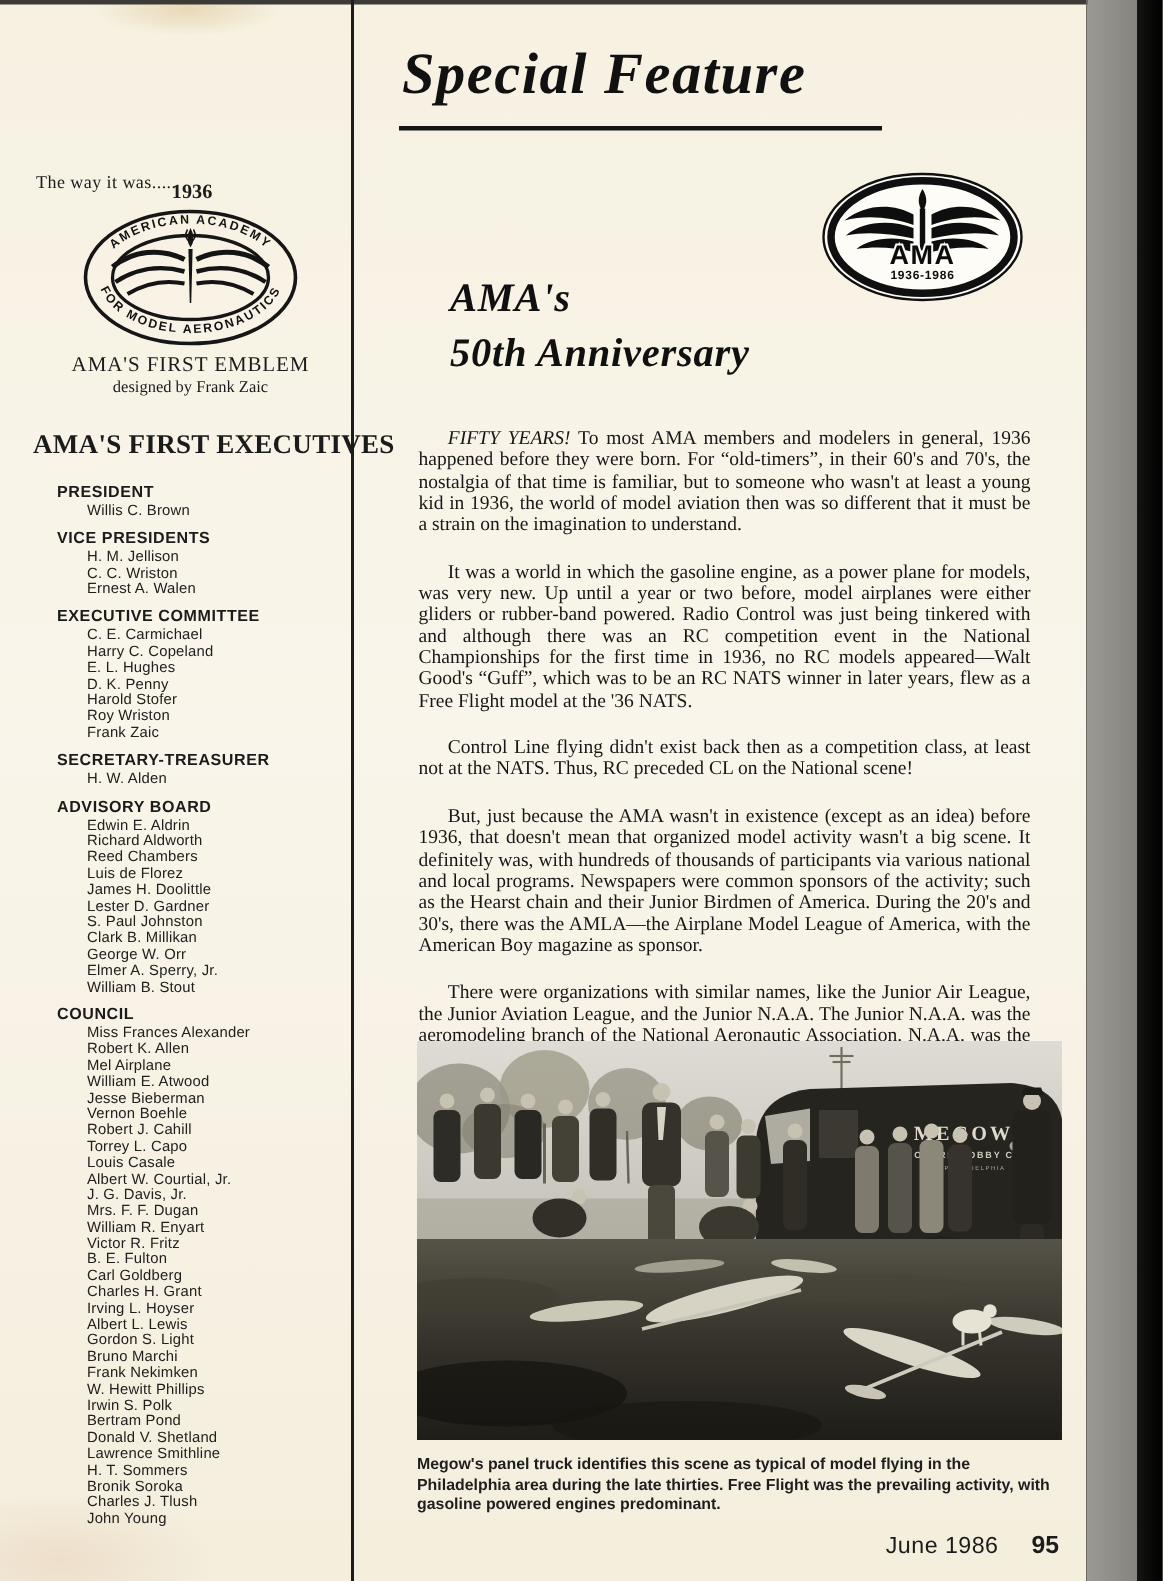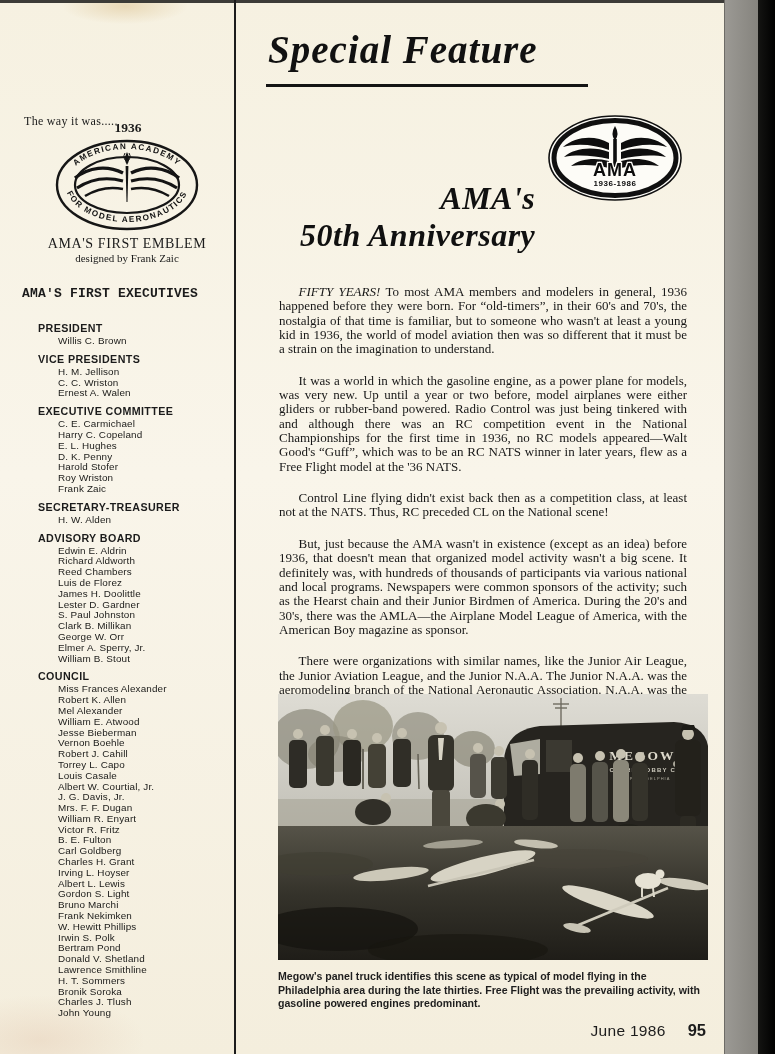--- a/index.html
+++ b/index.html
@@ -18,34 +18,34 @@
     background:linear-gradient(90deg,#141412,#000);}
   .divider{position:absolute;left:234px;top:0;width:2px;height:1054px;background:#1c1c1c;}
 
   
   .intro{position:absolute;left:24px;top:114px;font-weight:400;font-size:12px;letter-spacing:.3px;}
   .year{position:absolute;left:30px;top:120px;width:196px;text-align:center;font-size:13.5px;font-weight:700;}
   .first-emblem{position:absolute;left:47px;top:138px;}
   .emblem-cap{position:absolute;left:12px;top:236px;width:230px;text-align:center;}
   .emblem-cap .l1{font-size:14px;letter-spacing:.6px;}
   .emblem-cap .l2{font-size:11px;}
-  .exec-title{position:absolute;left:22px;top:286px;font-family:Liberation Mono, monospace;
-    font-weight:700;font-size:13px;letter-spacing:.2px;}
+  .exec-title{position:absolute;left:22px;top:286px;font-family:Liberation Serif, serif;
+    font-weight:700;font-size:18px;letter-spacing:.2px;}
   .side-sections{position:absolute;left:38px;top:318px;width:195px;font-family:"Liberation Sans",sans-serif;}
   .side-heading{font-weight:700;font-size:10.7px;letter-spacing:.4px;margin:6px 0 2px 0;}
   .side-section:first-child .side-heading{margin-top:4px;}
   .side-name{font-size:9.9px;line-height:10.8px;padding-left:20px;letter-spacing:.15px;color:#20201e;}
 
   
   .kicker{position:absolute;left:268px;top:27px;font-weight:700;font-style:italic;
     font-size:39px;letter-spacing:1px;color:#111;}
   .kicker-rule{position:absolute;left:266px;top:84px;width:322px;height:3px;background:#141414;}
   .anniv-emblem{position:absolute;left:547px;top:114px;text-align:center;}
   .article-title{position:absolute;left:300px;top:180px;font-weight:700;font-style:italic;
-    font-size:32px;line-height:37px;color:#101010;letter-spacing:.5px;text-align:right;}
+    font-size:27px;line-height:37px;color:#101010;letter-spacing:.5px;}
   .body{position:absolute;left:262px;top:268px;width:442px;font-size:13px;line-height:14.35px;
     text-align:justify;color:#171717;}
   .body p{margin:17px;text-indent:1.5em;}
   .lead{font-style:italic;}
 
   .photo{position:absolute;left:278px;top:694px;width:430px;height:266px;background:#777;
     box-shadow:0 0 0 1px #8a887f inset;}
   .caption{position:absolute;left:278px;top:970px;width:424px;font-family:"Liberation Sans",sans-serif;
     font-weight:700;font-size:10.6px;line-height:13.6px;color:#1e1e1e;}
   .footer{position:absolute;left:262px;top:1021px;width:444px;text-align:right;
@@ -136,21 +136,21 @@
         <div class="side-name">S. Paul Johnston</div>
         <div class="side-name">Clark B. Millikan</div>
         <div class="side-name">George W. Orr</div>
         <div class="side-name">Elmer A. Sperry, Jr.</div>
         <div class="side-name">William B. Stout</div>
       </div>
       <div class="side-section">
         <div class="side-heading">COUNCIL</div>
         <div class="side-name">Miss Frances Alexander</div>
         <div class="side-name">Robert K. Allen</div>
-        <div class="side-name">Mel Alexander</div>
+        <div class="side-name">Mel Airplane</div>
         <div class="side-name">William E. Atwood</div>
         <div class="side-name">Jesse Bieberman</div>
         <div class="side-name">Vernon Boehle</div>
         <div class="side-name">Robert J. Cahill</div>
         <div class="side-name">Torrey L. Capo</div>
         <div class="side-name">Louis Casale</div>
         <div class="side-name">Albert W. Courtial, Jr.</div>
         <div class="side-name">J. G. Davis, Jr.</div>
         <div class="side-name">Mrs. F. F. Dugan</div>
         <div class="side-name">William R. Enyart</div>

